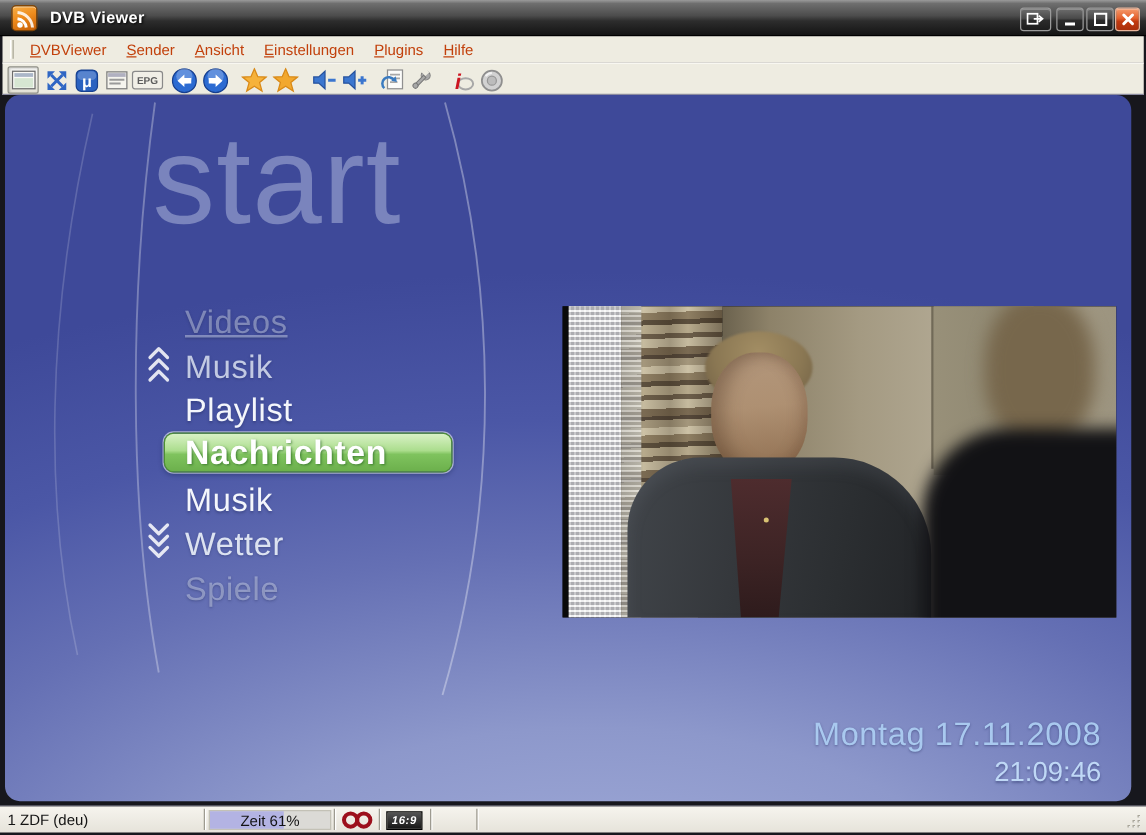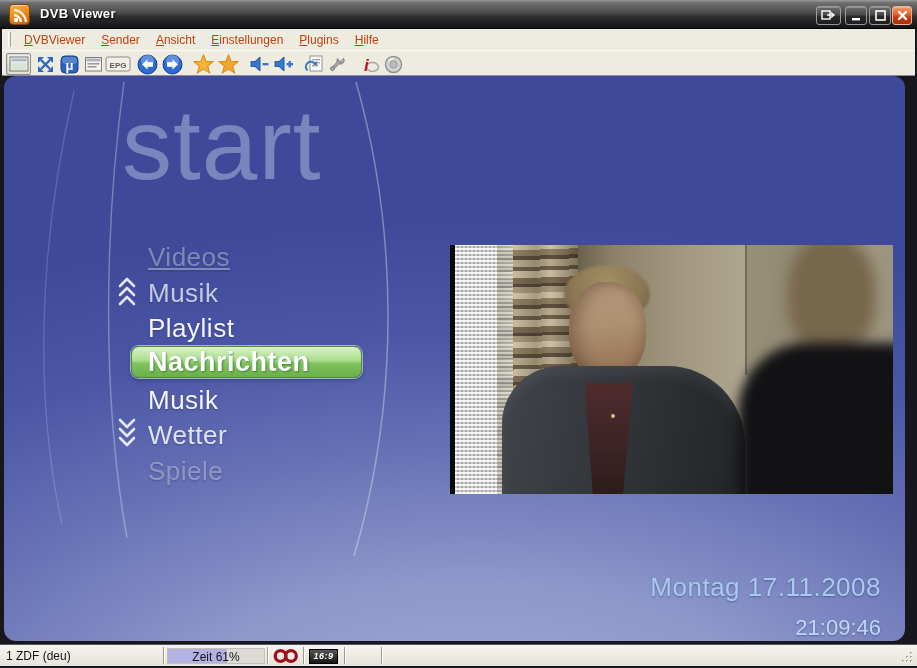--- a/index.html
+++ b/index.html
@@ -66,21 +66,21 @@
   .v6{top:380px;color:rgba(226,234,248,.42);}
   .sel-pill{position:absolute;left:127px;top:270px;width:231px;height:32px;border-radius:8px;
     background:linear-gradient(180deg,#d9f2c6 0%,#abdd8d 45%,#7fc35e 55%,#6cb04c 100%);
     border:1px solid #4e8f35;box-shadow:0 0 0 1px rgba(255,255,255,.55), 0 2px 4px rgba(0,20,60,.35);
     display:flex;align-items:center;}
   .sel-pill .sel-label{font-size:27px;font-weight:bold;color:#fff;padding-left:16px;line-height:1;
     text-shadow:1px 1px 2px rgba(20,80,20,.55);letter-spacing:.5px;}
 
   .datetime{position:absolute;right:24px;top:496px;text-align:right;}
   .date-line{font-size:26px;font-weight:500;color:#a9c9ef;letter-spacing:.5px;text-shadow:0 1px 2px rgba(20,30,80,.4);}
-  .time-line{font-size:22px;font-weight:500;color:#bfd8f6;margin-top:12px;text-shadow:0 1px 2px rgba(20,30,80,.4);text-align:right;}
+  .time-line{font-size:22px;font-weight:500;color:#bfd8f6;margin-top:2px;text-shadow:0 1px 2px rgba(20,30,80,.4);text-align:right;}
 
   
   .video{position:absolute;left:446px;top:169px;width:443px;height:249px;background:#0c0c0c;overflow:hidden;cursor:default;}
   .v-black{position:absolute;left:0;top:0;width:5px;height:249px;background:#0a0a0a;}
   .v-lace{position:absolute;left:5px;top:0;width:42px;height:249px;background-color:#d8d8d6;
     background-image:repeating-linear-gradient(0deg,rgba(255,255,255,.75) 0 2px,rgba(148,148,156,.4) 2px 4px),
       repeating-linear-gradient(90deg,rgba(255,255,255,.5) 0 2px,rgba(138,138,148,.35) 2px 4px);}
   .v-lace2{position:absolute;left:47px;top:0;width:16px;height:249px;background-color:rgba(216,216,210,.55);
     background-image:repeating-linear-gradient(0deg,rgba(255,255,255,.4) 0 2px,rgba(120,120,120,.25) 2px 4px);}
   .v-curtain{position:absolute;left:47px;top:0;width:81px;height:249px;

